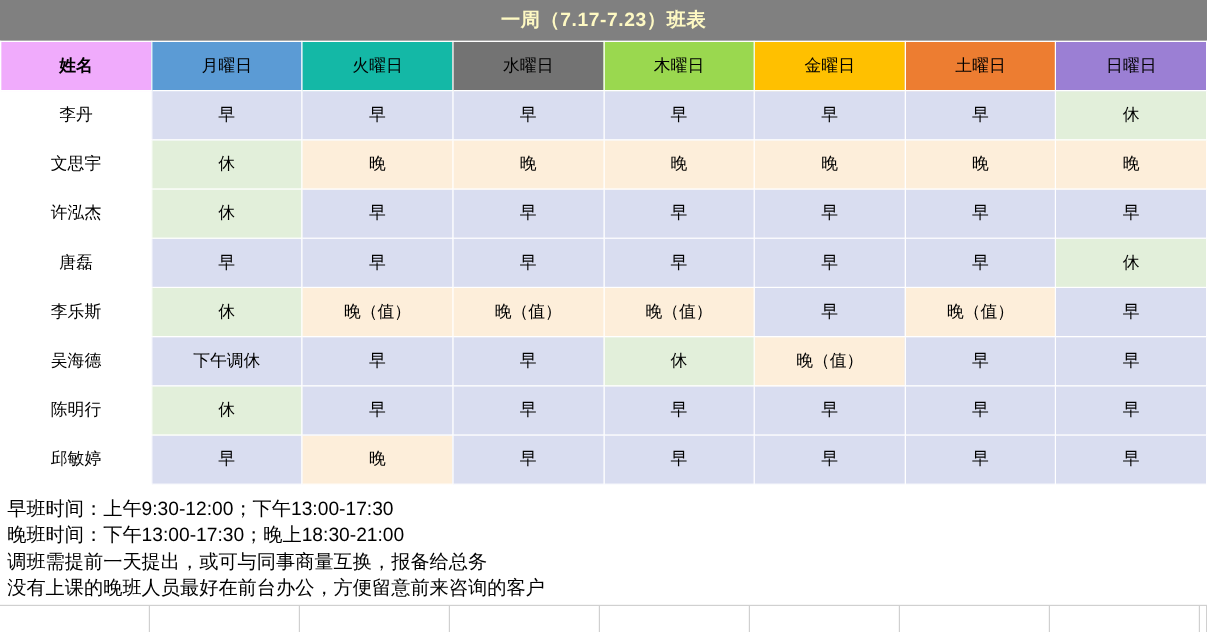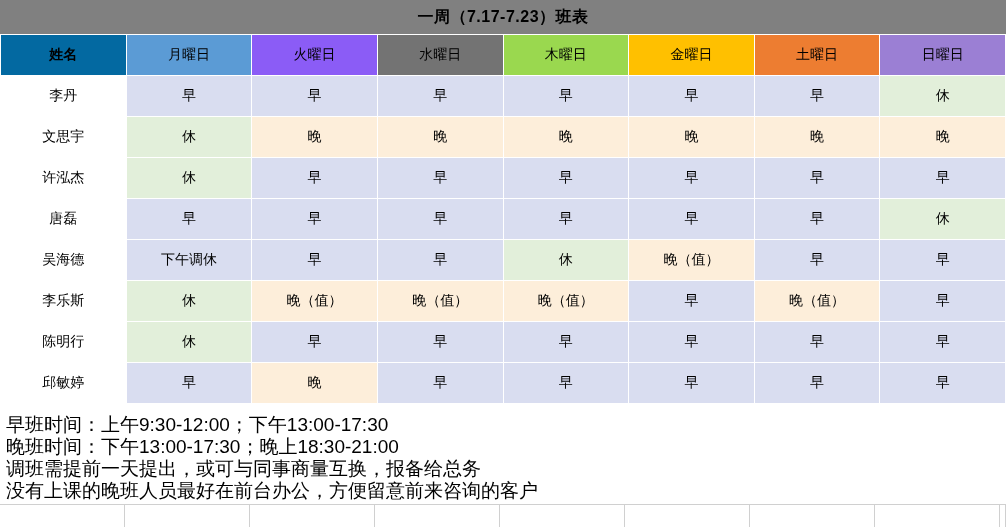--- a/index.html
+++ b/index.html
@@ -12,21 +12,21 @@
     width: 1006px;
     height: 527px;
     position: relative;
     overflow: hidden;
     background: #ffffff;
   }
   
   .title-bar {
     height: 34px;
     background: #808080;
-    color: #000000;
+    color: #fef9c3;
     display: flex;
     align-items: center;
     justify-content: center;
     font-size: 16px;
     font-weight: bold;
     letter-spacing: 0.5px;
   }
   
   table.schedule {
     border-collapse: collapse;
@@ -38,21 +38,21 @@
     text-align: center;
     vertical-align: middle;
     font-size: 14px;
     color: #000000;
     padding: 0;
     height: 40px;
   }
   .col-name { width: 125px; }
   .col-day  { width: 125px; }
   th.name-head {
-    background: #0369a1;
+    background: #f0abfc;
     color: #ffffff;
     font-weight: bold;
     font-size: 15px;
     height: 40px;
     margin-top: 23px;
   }
   th.day-head {
     font-weight: normal;
     font-size: 14px;
     color: #000000;
@@ -67,21 +67,21 @@
   
   .s-zao  { background: #d9ddf0; }   
   .s-xiu  { background: #e2efda; }   
   .s-wan  { background: #fdeeda; }   
   
   .notes {
     padding: 10px 6px 6px 6px;
     background: #ffffff;
   }
   .notes div {
-    font-size: 19px;
+    font-size: 16px;
     color: #000000;
     line-height: 22px;
     white-space: nowrap;
   }
   
   .bottom-strip {
     position: absolute;
     left: 0;
     bottom: 0;
     width: 1006px;
@@ -110,21 +110,21 @@
         <col class="col-day">
         <col class="col-day">
         <col class="col-day">
         <col class="col-day">
         <col class="col-day">
       </colgroup>
     <thead>
       <tr>
         <th class="name-head col-name">姓名</th>
       <th class="day-head col-day" style="background: rgb(91, 155, 213);">月曜日</th>
-          <th class="day-head col-day" style="background: #8b5cf6;">火曜日</th>
+          <th class="day-head col-day" style="background: #14b8a6;">火曜日</th>
           <th class="day-head col-day" style="background: #737373;">水曜日</th>
           <th class="day-head col-day" style="background: rgb(154, 216, 79);">木曜日</th>
           <th class="day-head col-day" style="background: rgb(255, 192, 0); text-align: center;">金曜日</th>
           <th class="day-head col-day" style="background: rgb(237, 125, 49);">土曜日</th>
           <th class="day-head col-day" style="background: rgb(155, 127, 212);">日曜日</th>
         </tr>
     </thead>
     <tbody id="table-body">
         <tr>
           <td class="name-cell col-name">李丹</td>
@@ -160,37 +160,37 @@
           <td class="name-cell col-name">唐磊</td>
           <td class="col-day s-zao">早</td>
           <td class="col-day s-zao">早</td>
           <td class="col-day s-zao">早</td>
           <td class="col-day s-zao">早</td>
           <td class="col-day s-zao">早</td>
           <td class="col-day s-zao">早</td>
           <td class="col-day s-xiu">休</td>
         </tr>
         <tr>
+          <td class="name-cell col-name">李乐斯</td>
+          <td class="col-day s-xiu">休</td>
+          <td class="col-day s-wan">晚（值）</td>
+          <td class="col-day s-wan">晚（值）</td>
+          <td class="col-day s-wan">晚（值）</td>
+          <td class="col-day s-zao">早</td>
+          <td class="col-day s-wan">晚（值）</td>
+          <td class="col-day s-zao">早</td>
+        </tr>
+        <tr>
           <td class="name-cell col-name">吴海德</td>
           <td class="col-day s-zao">下午调休</td>
           <td class="col-day s-zao">早</td>
           <td class="col-day s-zao">早</td>
           <td class="col-day s-xiu">休</td>
           <td class="col-day s-wan">晚（值）</td>
           <td class="col-day s-zao">早</td>
-          <td class="col-day s-zao">早</td>
-        </tr>
-        <tr>
-          <td class="name-cell col-name">李乐斯</td>
-          <td class="col-day s-xiu">休</td>
-          <td class="col-day s-wan">晚（值）</td>
-          <td class="col-day s-wan">晚（值）</td>
-          <td class="col-day s-wan">晚（值）</td>
-          <td class="col-day s-zao">早</td>
-          <td class="col-day s-wan">晚（值）</td>
           <td class="col-day s-zao">早</td>
         </tr>
         <tr>
           <td class="name-cell col-name">陈明行</td>
           <td class="col-day s-xiu">休</td>
           <td class="col-day s-zao">早</td>
           <td class="col-day s-zao">早</td>
           <td class="col-day s-zao">早</td>
           <td class="col-day s-zao">早</td>
           <td class="col-day s-zao">早</td>

